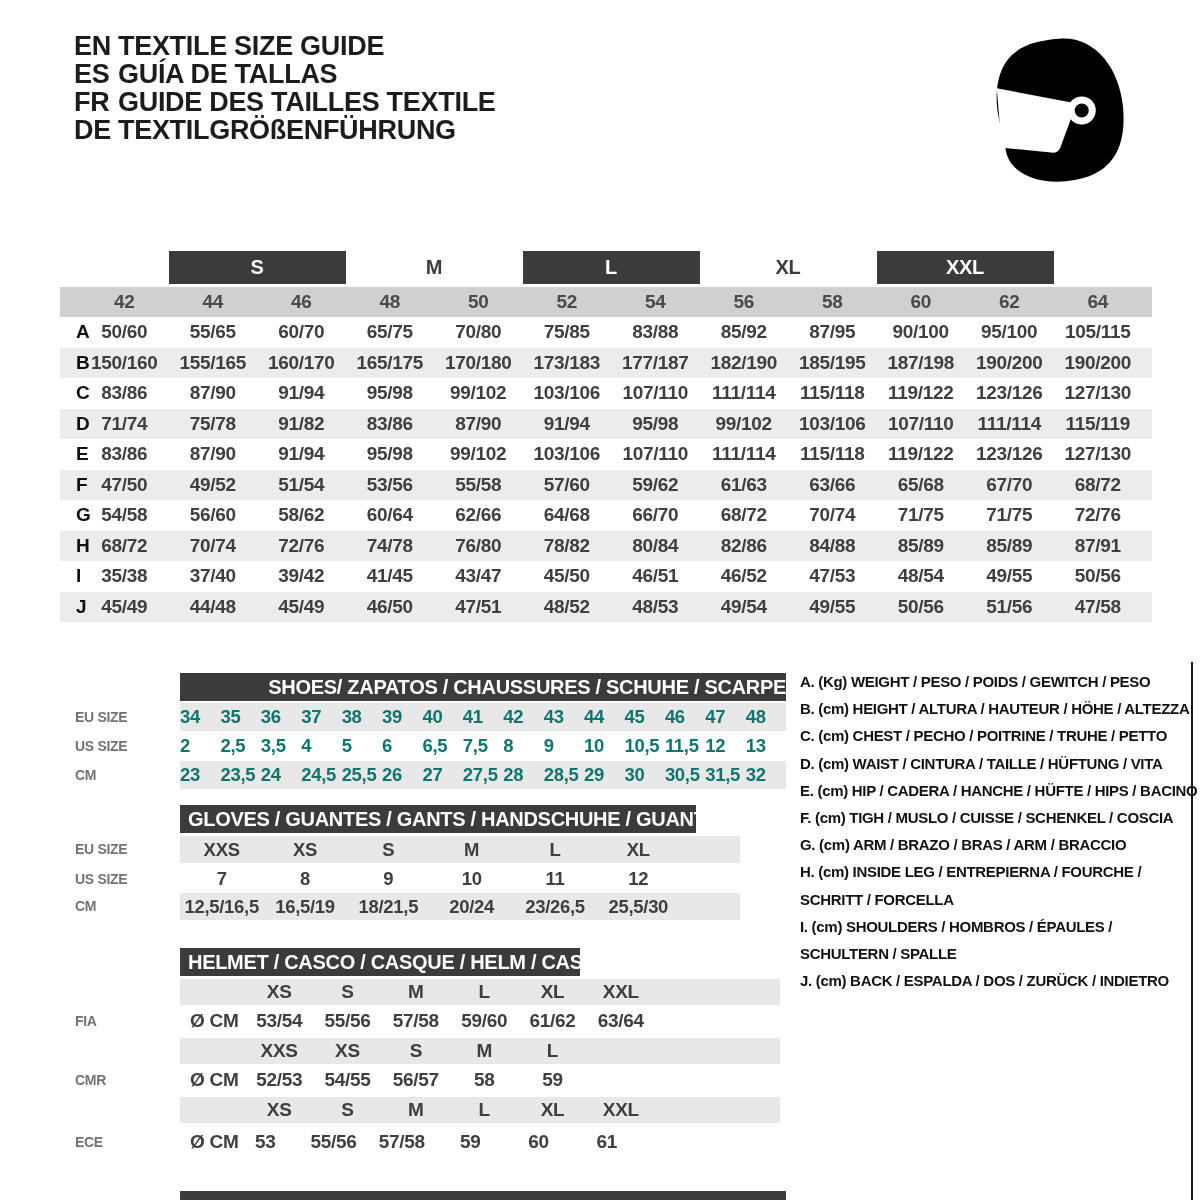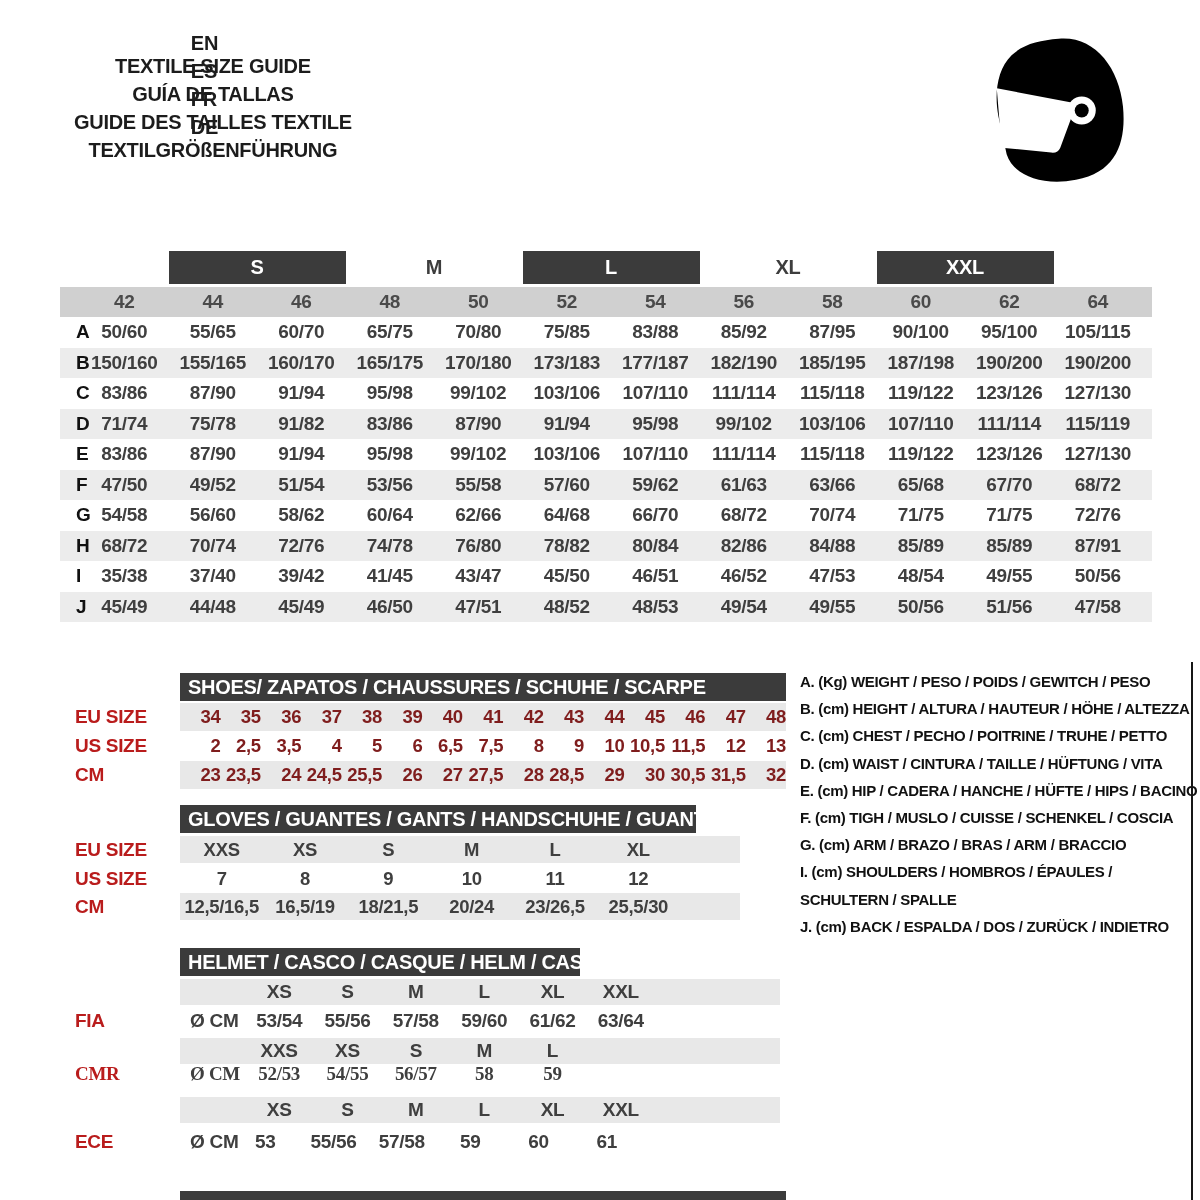--- a/index.html
+++ b/index.html
@@ -5,21 +5,21 @@
   html,body{margin:0;padding:0;}
   body{
     width:1200px;height:1200px;background:#ffffff;
     font-family:"Liberation Sans",sans-serif;font-weight:700;color:#1c1c1c;
     position:relative;overflow:hidden;letter-spacing:-0.3px;
   }
   #page{position:absolute;left:0;top:0;width:1200px;height:1200px;}
 
   
   #langs{position:absolute;left:74px;top:32px;}
-  .lang-row{display:flex;height:28px;align-items:center;font-size:20px;flex-direction:column;}
+  .lang-row{display:flex;height:28px;align-items:center;font-size:27px;}
   .lang-code{width:44px;}
 
   
   #helmet-icon{position:absolute;left:972px;top:28px;width:165px;height:170px;}
 
   
   #tbl{position:absolute;left:60px;top:251px;width:1092px;}
   #sizehead{position:relative;height:36px;}
   .sgroup{position:absolute;top:0;height:33px;line-height:33px;text-align:center;
           font-size:20px;color:#3d3d3d;}
@@ -29,28 +29,28 @@
   #numband .cell{flex:1;text-align:center;line-height:30px;font-size:19px;color:#4a4a4a;}
   .trow{position:relative;display:flex;height:30.5px;
         padding:0 10px 0 20px;box-sizing:border-box;}
   .trow.alt{background:#ececec;}
   .trow .letter{position:absolute;left:16px;top:0;line-height:30.5px;font-size:19px;color:#111;}
   .trow .cell{flex:1;text-align:center;line-height:30.5px;font-size:19px;color:#3f3f3f;white-space:nowrap;}
 
   
   .secbar{position:absolute;left:120px;height:28px;background:#3b3b3b;color:#fff;
           font-size:20px;line-height:28px;padding-left:8px;box-sizing:border-box;white-space:nowrap;}
-  .rlabel{position:absolute;left:15px;top:0;font-size:19px;color:#b91c1c;white-space:nowrap;}
+  .rlabel{position:absolute;left:15px;top:0;font-size:14px;color:#737373;white-space:nowrap;}
 
   
   #shoes{position:absolute;left:60px;top:673px;width:1092px;height:120px;}
   .srow{position:absolute;left:0;width:100%;height:28px;line-height:28px;}
   .sband{position:absolute;left:120px;top:0;width:606px;height:100%;display:flex;}
   .sband.shade{background:#e8e8e8;}
-  .scell{flex:1;text-align:right;font-size:18.5px;color:#7f1d1d;white-space:nowrap;}
+  .scell{flex:1;text-align:left;font-size:18.5px;color:#0f766e;white-space:nowrap;}
 
   
   #gloves{position:absolute;left:60px;top:805px;width:1092px;height:118px;}
   .grow{position:absolute;left:0;width:100%;line-height:27px;}
   .gband{position:absolute;left:120px;top:0;width:560px;height:100%;}
   .gband.shade{background:#e8e8e8;}
   .gcols{position:absolute;left:0;top:0;width:500px;height:100%;display:flex;}
   .gcell{flex:1;text-align:center;font-size:18.5px;color:#3f3f3f;white-space:nowrap;}
 
   
@@ -274,21 +274,21 @@
           <div class="cell">49/54</div>
           <div class="cell">49/55</div>
           <div class="cell">50/56</div>
           <div class="cell">51/56</div>
           <div class="cell">47/58</div>
         </div>
       </div>
   </div>
 
   <div id="shoes">
-    <div class="secbar" style="top:0;width:606px;">SHOES/ ZAPATOS / CHAUSSURES / SCHUHE / SCARPE</div>
+    <div class="secbar" style="top:0;width:606px;text-align:right;">SHOES/ ZAPATOS / CHAUSSURES / SCHUHE / SCARPE</div>
     <div id="shoes-rows">
         <div class="srow" style="top: 30px;">
           <div class="rlabel">EU SIZE</div>
           <div class="sband shade">
             <div class="scell">34</div>
             <div class="scell">35</div>
             <div class="scell">36</div>
             <div class="scell">37</div>
             <div class="scell">38</div>
             <div class="scell">39</div>
@@ -423,21 +423,21 @@
             <div class="hcols" style="left: 65px;">
               <div class="hcell">XXS</div>
               <div class="hcell">XS</div>
               <div class="hcell">S</div>
               <div class="hcell">M</div>
               <div class="hcell">L</div>
               <div class="hcell"></div>
             </div>
           </div>
         </div>
-        <div class="hrow" style="top: 112px; height: 28px; line-height: 28px; font-family: Liberation Serif, serif;">
+        <div class="hrow" style="top: 118px; height: 28px; line-height: 28px;">
           <div class="rlabel">CMR</div>
           <div class="hprefix">Ø CM</div>
           <div class="hcols" style="left: 185px;">
             <div class="hcell">52/53</div>
             <div class="hcell">54/55</div>
             <div class="hcell">56/57</div>
             <div class="hcell">58</div>
             <div class="hcell">59</div>
             <div class="hcell"></div>
           </div>
@@ -470,20 +470,21 @@
   </div>
 
   <div id="legend">
       <div class="leg-item">A. (Kg) WEIGHT / PESO / POIDS / GEWITCH / PESO</div>
       <div class="leg-item">B. (cm) HEIGHT / ALTURA / HAUTEUR / HÖHE / ALTEZZA</div>
       <div class="leg-item">C. (cm) CHEST / PECHO / POITRINE / TRUHE / PETTO</div>
       <div class="leg-item">D. (cm) WAIST / CINTURA / TAILLE / HÜFTUNG / VITA</div>
       <div class="leg-item">E. (cm) HIP / CADERA / HANCHE / HÜFTE / HIPS / BACINO</div>
       <div class="leg-item">F. (cm) TIGH / MUSLO / CUISSE / SCHENKEL / COSCIA</div>
       <div class="leg-item">G. (cm) ARM / BRAZO / BRAS / ARM / BRACCIO</div>
+      <div class="leg-item">H. (cm) INSIDE LEG / ENTREPIERNA / FOURCHE / SCHRITT / FORCELLA</div>
       <div class="leg-item">I. (cm) SHOULDERS / HOMBROS / ÉPAULES / SCHULTERN / SPALLE</div>
       <div class="leg-item">J. (cm) BACK / ESPALDA / DOS / ZURÜCK / INDIETRO</div>
     </div>
 
   <div id="right-line"></div>
   <div id="bottom-bar"></div>
 
 </div>
 
 </body></html>

